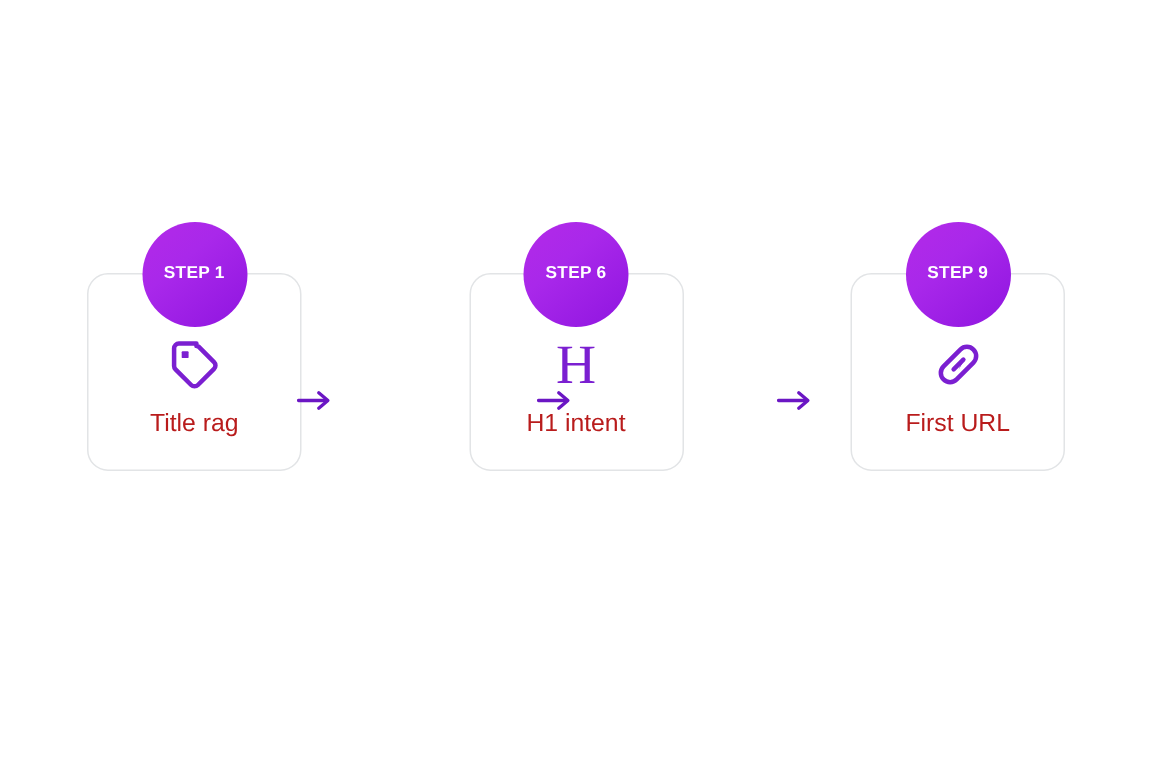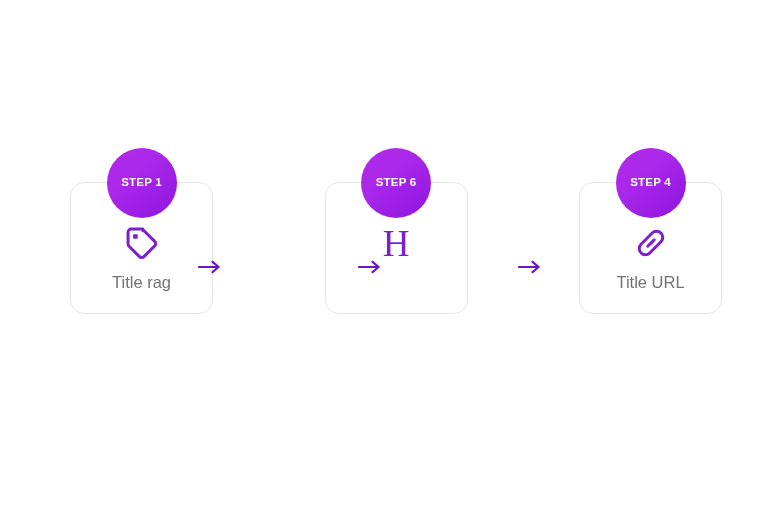--- a/index.html
+++ b/index.html
@@ -24,21 +24,20 @@
   
   .flow-strip {
     position: absolute;
     left: 58px;
     top: 148px;
     width: 652px;
     display: flex;
     flex-direction: row;
     align-items: flex-start;
     justify-content: space-between;
-    margin-left: 12px;
   }
 
   .step-group {
     position: relative;
     width: 143px;
     flex: 0 0 143px;
     display: flex;
     flex-direction: column;
     align-items: center;
   }
@@ -95,21 +94,21 @@
 
   .glyph-icon {
     font-family: "Liberation Serif", serif;
     font-size: 37px;
     line-height: 1;
     color: #7b1fd1;
     font-weight: normal;
   }
 
   .card-label {
-    color: #737373;
+    color: #b91c1c;
     font-size: 16.5px;
     line-height: 1.22;
     text-align: center;
     padding: 0 8px;
     max-width: 128px;
   }
 
   
   .connector {
     position: absolute;
@@ -170,36 +169,37 @@
     </div>
 
     <div class="step-group">
       <div class="step-badge">
         <span class="step-badge-label">STEP 6</span>
       </div>
       <div class="step-card">
         <div class="card-icon">
           <span class="glyph-icon">H</span>
         </div>
+        <div class="card-label">H1 intent</div>
       </div>
     </div>
 
     <div class="step-group">
       <div class="step-badge">
-        <span class="step-badge-label">STEP 4</span>
+        <span class="step-badge-label">STEP 9</span>
       </div>
       <div class="step-card">
         <div class="card-icon">
           <svg width="38" height="38" viewBox="0 0 24 24" fill="none" aria-hidden="true">
             <g transform="rotate(-45 12 12)">
               <rect x="3.1" y="8.1" width="17.8" height="7.8" rx="3.9" stroke="#7b1fd1" stroke-width="1.9"></rect>
               <path d="M9.1 12 H14.9" stroke="#7b1fd1" stroke-width="1.9" stroke-linecap="round"></path>
             </g>
             <path d="M11.1 13.6 L12.9 10.3 L12.1 12.4 L13.9 11.0 L12.1 14.1 L12.9 12.0 Z" fill="#7b1fd1"></path>
           </svg>
         </div>
-        <div class="card-label">Title URL</div>
+        <div class="card-label">First URL</div>
       </div>
     </div>
 
 
   </div>
 </div>
 
 </body></html>

